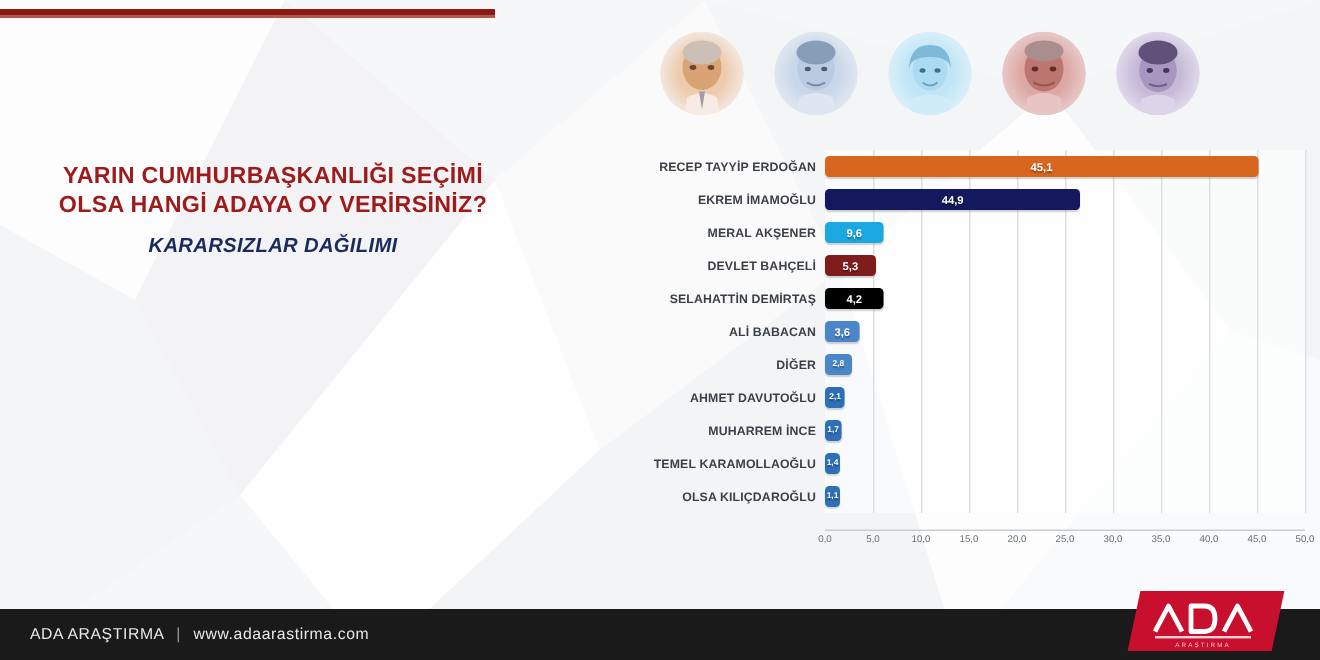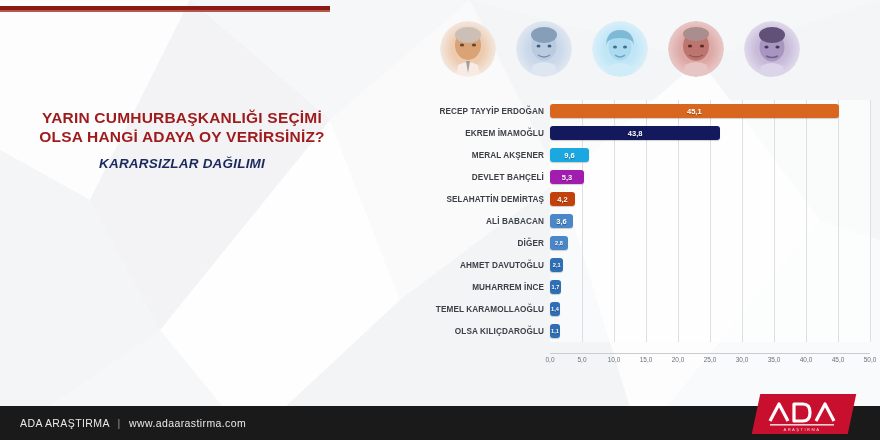--- a/index.html
+++ b/index.html
@@ -235,44 +235,44 @@
           <div class="bar-wrap">
             <div class="bar" style="width: 288.64px; background: rgb(217, 102, 31);">
               <span class="bar-val">45,1</span>
             </div>
           </div>
         </div>
         <div class="row" style="top: 22px;">
           <div class="row-label">EKREM İMAMOĞLU</div>
           <div class="bar-wrap">
             <div class="bar" style="width: 170.24px; background: rgb(19, 25, 92);">
-              <span class="bar-val">43,8</span>
+              <span class="bar-val">44,9</span>
             </div>
           </div>
         </div>
         <div class="row" style="top: 44px;">
           <div class="row-label">MERAL AKŞENER</div>
           <div class="bar-wrap">
             <div class="bar" style="width: 39.04px; background: rgb(27, 167, 224);">
               <span class="bar-val">9,6</span>
             </div>
           </div>
         </div>
         <div class="row" style="top: 66px;">
           <div class="row-label">DEVLET BAHÇELİ</div>
           <div class="bar-wrap">
-            <div class="bar" style="width: 33.92px; background: #a21caf;">
+            <div class="bar" style="width: 33.92px; background: #7f1d1d;">
               <span class="bar-val">5,3</span>
             </div>
           </div>
         </div>
         <div class="row" style="top: 88px;">
           <div class="row-label">SELAHATTİN DEMİRTAŞ</div>
           <div class="bar-wrap">
-            <div class="bar" style="width: 25px; background: #c2410c;">
+            <div class="bar" style="width: 39px; background: #000000;">
               <span class="bar-val">4,2</span>
             </div>
           </div>
         </div>
         <div class="row" style="top: 110px;">
           <div class="row-label">ALİ BABACAN</div>
           <div class="bar-wrap">
             <div class="bar" style="width: 23.04px; background: rgb(74, 134, 200);">
               <span class="bar-val">3,6</span>
             </div>

